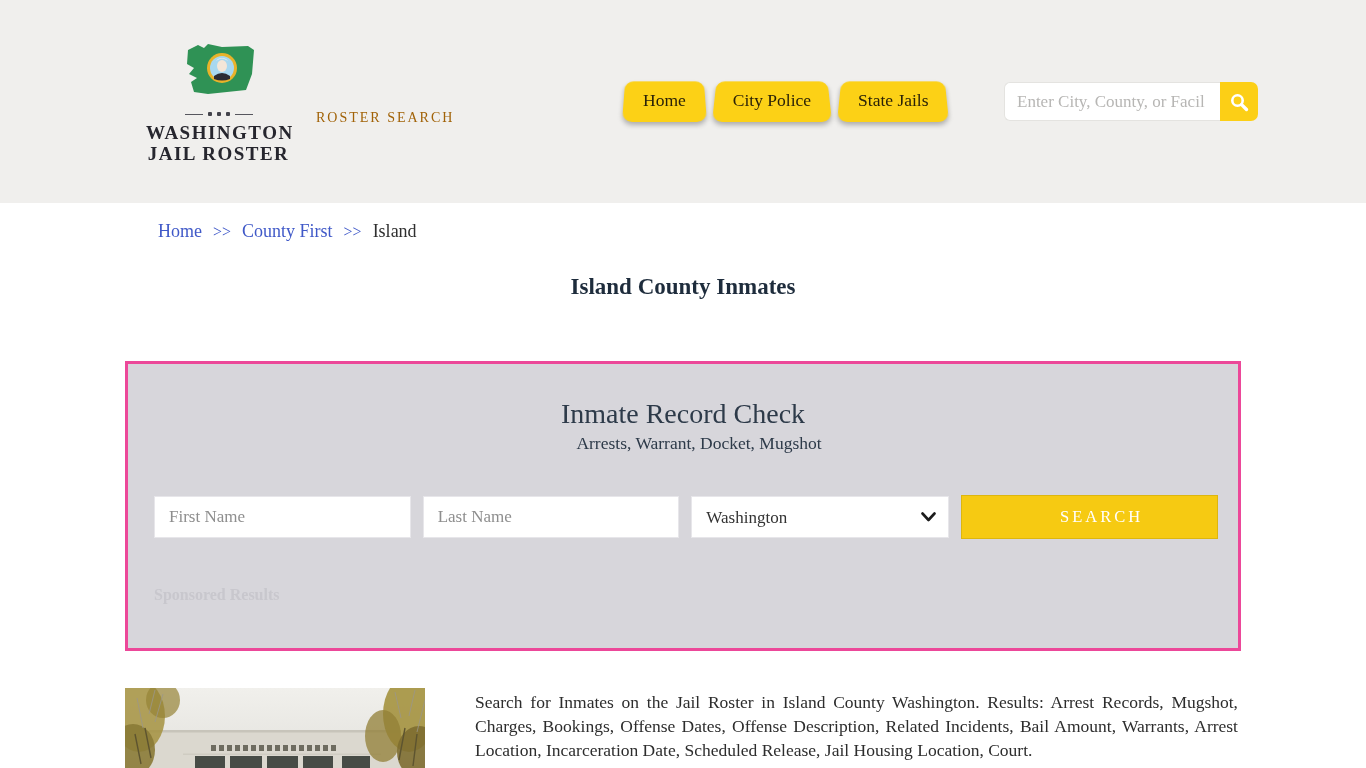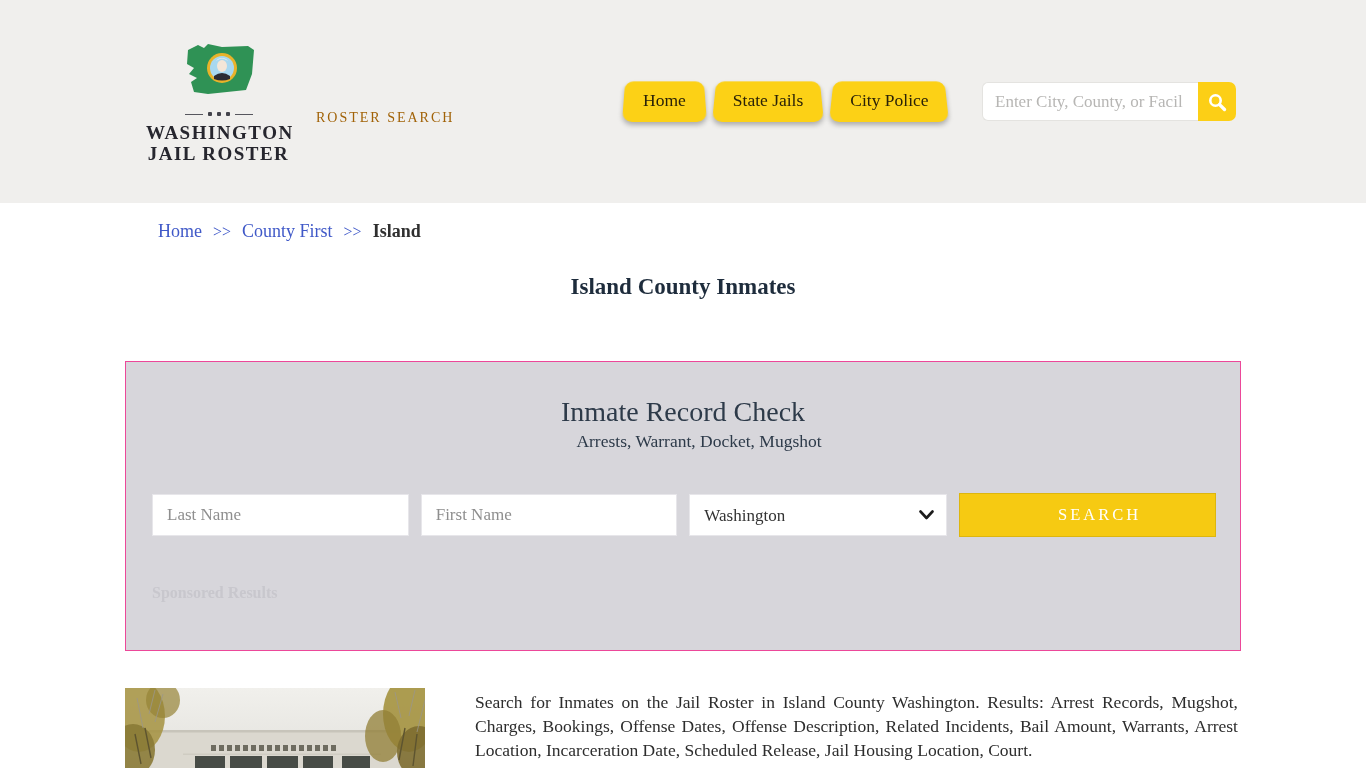--- a/index.html
+++ b/index.html
@@ -42,52 +42,52 @@
     display:flex; align-items:center; justify-content:center;
     font-size:17.5px; color:#2a2208; cursor:pointer; white-space:nowrap;
   }
   .nav-tab::before {
     content:""; position:absolute; inset:0; z-index:-1;
     background:#fcd116; border-radius:9px 9px 10px 10px;
     transform:perspective(38px) rotateX(4deg); transform-origin:50% 100%;
     box-shadow:0 3px 5px rgba(0,0,0,0.28);
   }
 
-  .facility-search { position:absolute; left:982px; top:82px; display:flex; height:39px; }
+  .facility-search { position:absolute; left:1004px; top:82px; display:flex; height:39px; }
   .facility-search input {
     width:216px; height:39px; border:1px solid #e4e3e0; border-right:none;
     border-radius:6px 0 0 6px; padding:0 12px;
     font-family:"Liberation Serif", serif; font-size:17px; color:#555;
     outline:none; background:#fff;
   }
   .facility-search input::placeholder { color:#b7b6b4; }
   .facility-search button {
     width:38px; height:39px; border:none; border-radius:0 7px 7px 0;
     background:#fccf16; cursor:pointer;
     display:flex; align-items:center; justify-content:center;
   }
 
   
   .breadcrumb {
     position:absolute; left:158px; top:221px;
     display:flex; gap:11px; font-size:18px; align-items:baseline;
   }
   .breadcrumb a { color:#4059c8; text-decoration:none; cursor:pointer; }
   .breadcrumb .sep { color:#4059c8; font-size:16px; }
-  .breadcrumb .current { color:#2f2f2f; font-weight:bold; }
+  .breadcrumb .current { color:#2f2f2f; font-weight:normal; }
 
   .page-title {
     position:absolute; top:274px; left:0; width:1366px; text-align:center;
     font-size:23px; font-weight:bold; color:#1e2c3c;
   }
 
   
   .panel {
     position:absolute; left:125px; top:361px; width:1116px; height:290px;
-    background:#d7d6db; border:1px solid #ec4899;
+    background:#d7d6db; border:3px solid #ec4899;
   }
   .panel-title {
     margin-top:34px; text-align:center;
     font-size:28px; font-weight:normal; color:#2d3a49;
   }
   .panel-subtitle { margin-top:3px; text-align:center; font-size:17.5px; color:#2d3a49;padding-left:32px; }
 
   .form-row {
     position:absolute; left:26px; top:131px; width:1064px;
     display:flex; gap:12px; align-items:center;
@@ -148,24 +148,24 @@
     <div class="logo-name">JAIL ROSTER</div>
   </div>
 
   <div class="tagline">ROSTER SEARCH</div>
 
   <nav class="main-nav">
     <div class="nav-tab">
       <span>Home</span>
     </div>
     <div class="nav-tab">
+      <span>City Police</span>
+    </div>
+    <div class="nav-tab">
       <span>State Jails</span>
-    </div>
-    <div class="nav-tab">
-      <span>City Police</span>
     </div>
   </nav>
 
   <div class="facility-search">
     <input type="text" placeholder="Enter City, County, or Facil" style="">
     <button>
       <svg width="20" height="20" viewBox="0 0 20 20" aria-hidden="true">
         <circle cx="8.5" cy="8.5" r="5.2" fill="none" stroke="#ffffff" stroke-width="2.6"></circle>
         <line x1="12.6" y1="12.6" x2="17.5" y2="17.5" stroke="#ffffff" stroke-width="3.4" stroke-linecap="round"></line>
       </svg>
@@ -182,22 +182,22 @@
   <span class="current">Island</span>
 </nav>
 
 <h1 class="page-title">Island County Inmates</h1>
 
 <section class="panel">
   <h2 class="panel-title">Inmate Record Check</h2>
   <div class="panel-subtitle">Arrests, Warrant, Docket, Mugshot</div>
 
   <div class="form-row">
+    <input type="text" placeholder="First Name" style="">
     <input type="text" placeholder="Last Name" style="">
-    <input type="text" placeholder="First Name" style="">
     <div class="select-wrap">
       <select>
         <option>Washington</option>
       </select>
       <svg class="chev" width="15" height="10" viewBox="0 0 15 10" aria-hidden="true">
         <path d="M1.5,1.5 L7.5,8 L13.5,1.5" fill="none" stroke="#1c1c1c" stroke-width="2.6" stroke-linecap="round" stroke-linejoin="round"></path>
       </svg>
     </div>
     <button class="search-btn">SEARCH</button>
   </div>

